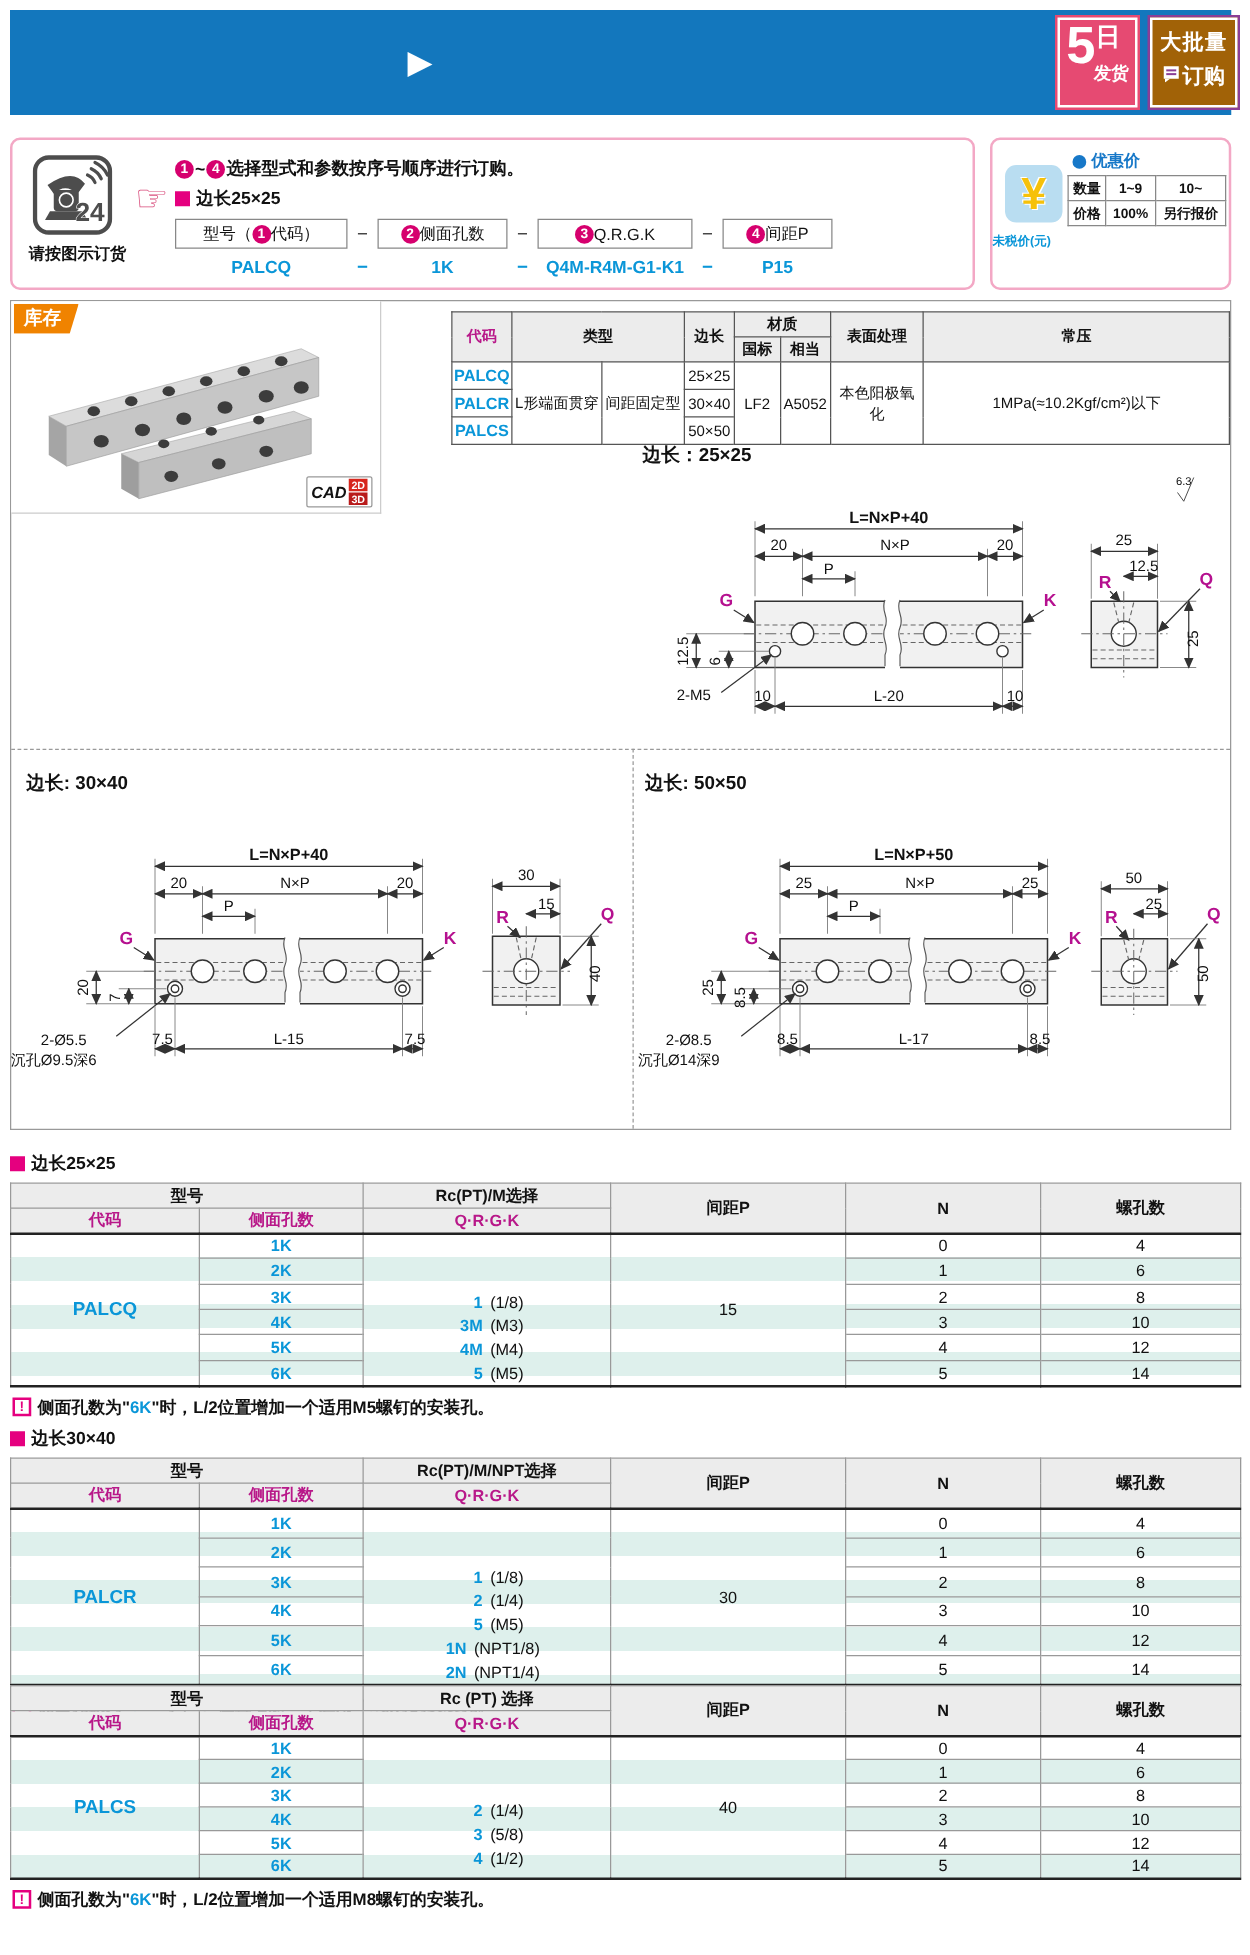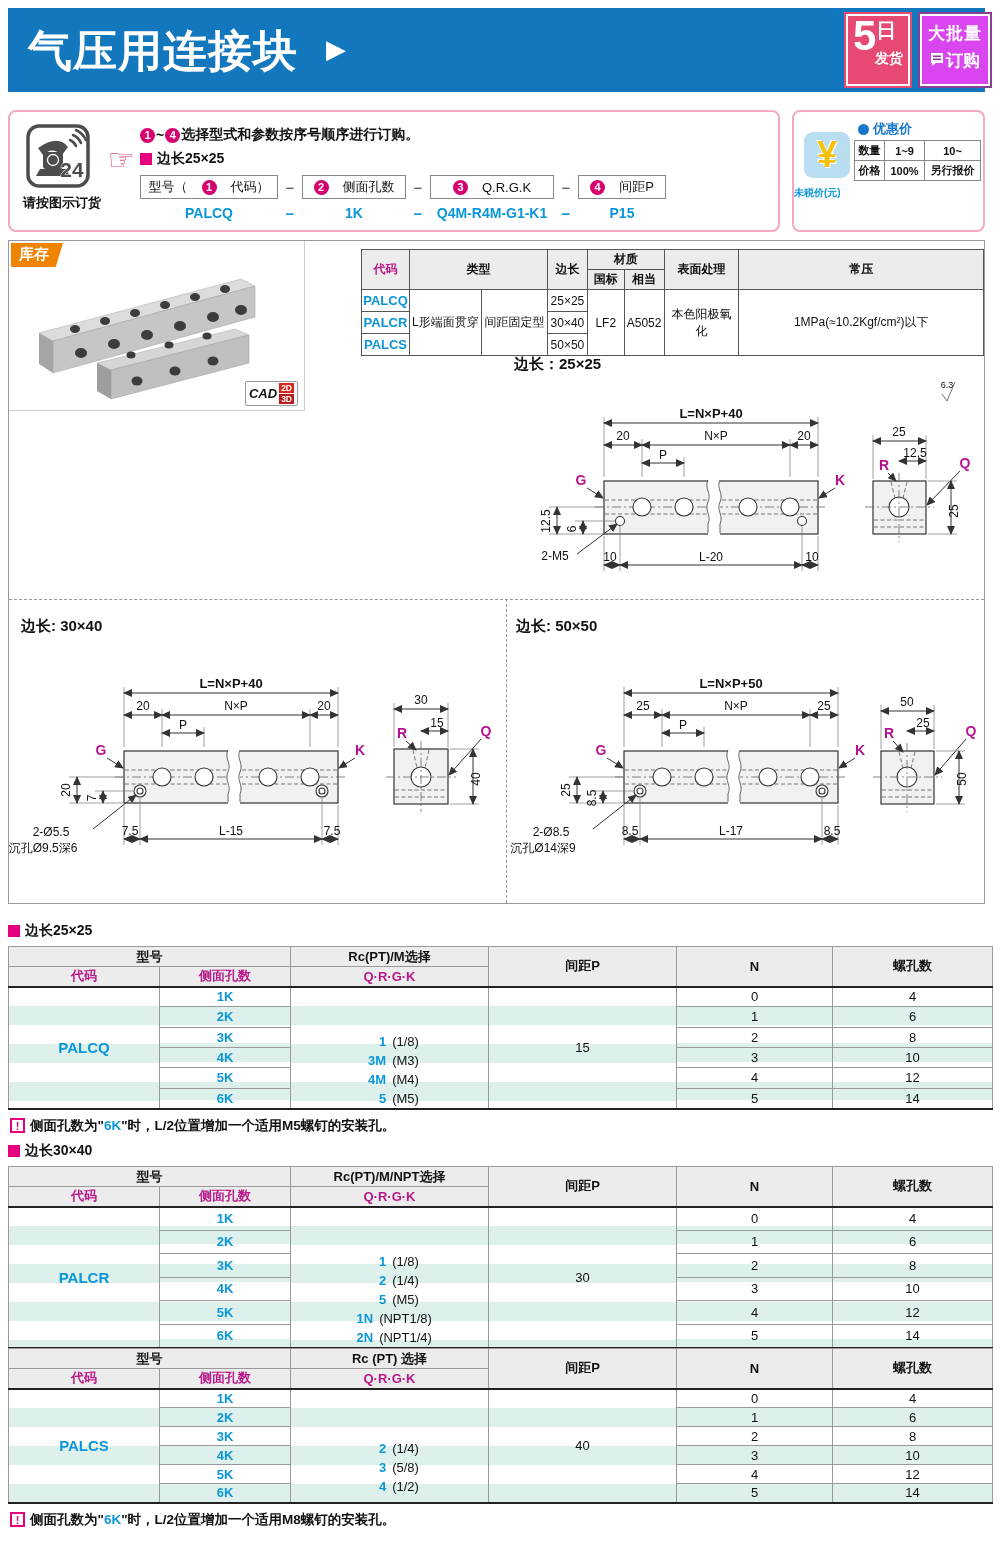--- a/index.html
+++ b/index.html
@@ -12,35 +12,35 @@
   .h-arrow { position:absolute; left:318px; top:26px; font-size:26px; color:#fff; }
   .h-sub { position:absolute; left:348px; top:8px; color:#fff; }
   .h-sub .l1 { font-size:23px; font-weight:bold; }
   .h-sub .l2 { font-size:19px; font-weight:bold; margin-top:4px; }
   .badge { position:absolute; top:6px; height:72px; border:2px solid #fff; color:#fff; }
   .badge-ship { left:838px; width:64px; background:#e64a72; box-shadow:0 0 0 2px #e64a72; padding:0 5px; display:flex; flex-direction:column; }
   .ship-l1 { display:flex; align-items:flex-start; line-height:1; }
   .ship-num { font-size:42px; font-weight:bold; line-height:0.95; }
   .ship-day { font-size:20px; font-weight:bold; margin-top:4px; }
   .ship-ship { font-size:14px; font-weight:bold; align-self:flex-end; margin-top:-6px; }
-  .badge-bulk { left:912px; width:70px; background:#d946ef; box-shadow:0 0 0 2px #8a3e96; padding:6px 3px 0; text-align:center; }
+  .badge-bulk { left:912px; width:70px; background:#a16207; box-shadow:0 0 0 2px #8a3e96; padding:6px 3px 0; text-align:center; }
   .bulk-l1 { font-size:17px; font-weight:bold; letter-spacing:1px; }
   .bulk-l2 { font-size:17px; font-weight:bold; display:flex; align-items:center; justify-content:center; gap:2px; margin-top:4px; }
 
   
   .order-box { position:absolute; left:8px; top:110px; width:772px; height:122px; border:2px solid #f3a8c5; border-radius:8px; background:#fff; }
   .phone-icon { position:absolute; left:16px; top:12px; }
   .phone-cap { position:absolute; left:4px; top:82px; width:96px; text-align:center; font-size:13px; font-weight:bold; }
   .hand { position:absolute; left:98px; top:30px; font-size:30px; color:#d94f7e; }
   .ord-line1 { position:absolute; left:130px; top:14px; font-size:14px; font-weight:bold; display:flex; align-items:center; gap:1px; }
   .ord-line2 { position:absolute; left:130px; top:38px; font-size:14px; font-weight:bold; display:flex; align-items:center; gap:5px; }
   .cnum { display:inline-flex; width:15px; height:15px; border-radius:50%; background:#d6006e; color:#fff; font-size:11px; font-weight:bold; align-items:center; justify-content:center; flex:0 0 auto; }
   .sq { display:inline-block; width:12px; height:12px; background:#e5007f; }
   .pn-grid { position:absolute; left:130px; top:62px; display:grid; grid-template-columns:138px 24px 104px 24px 124px 24px 88px; grid-auto-rows:26px; align-items:center; }
-  .pbox { height:24px; border:1px solid #888; background:#fff; display:flex; align-items:center; justify-content:center; font-size:13px; gap:14px; }
+  .pbox { height:24px; border:1px solid #888; background:#fff; display:flex; align-items:center; justify-content:center; font-size:13px; gap:0; }
   .pdash { text-align:center; font-size:15px; color:#333; }
   .pval { text-align:center; font-size:14px; font-weight:bold; color:#0a96d8; }
   .pdash.blue { color:#0a96d8; font-weight:bold; }
 
   
   .price-box { position:absolute; left:792px; top:110px; width:193px; height:122px; border:2px solid #f3a8c5; border-radius:8px; background:#fff; }
   .yen-tile { position:absolute; left:10px; top:20px; width:46px; height:46px; background:#b9ddf1; border-radius:9px; display:flex; align-items:center; justify-content:center; }
   .yen-tile span { font-size:36px; font-weight:bold; color:#f6c10a; text-shadow:1px 1px 0 #fff,-1px -1px 0 #fff; }
   .untaxed { position:absolute; left:0px; top:74px; width:82px; text-align:left; font-size:10px; font-weight:bold; color:#0a96d8; }
   .disc-title { position:absolute; left:64px; top:8px; display:flex; align-items:center; gap:4px; font-size:13px; font-weight:bold; color:#1778c8; }
@@ -99,21 +99,20 @@
   .rcc { display:inline-block; min-width:26px; text-align:right; color:#0a96d8; font-weight:bold; margin-right:6px; }
   .note { display:flex; align-items:center; gap:5px; font-size:13.5px; font-weight:bold; margin-top:7px; margin-left:2px; }
   .note-icon { display:inline-flex; width:15px; height:15px; border:2px solid #e5007f; color:#e5007f; font-size:11px; font-weight:bold; align-items:center; justify-content:center; flex:0 0 auto; }
   .blue { color:#0a96d8; }
   th,td { vertical-align:middle; }
 </style>
 </head>
 <body>
 
 <div class="header">
-  <div class="h-title">气压用连接块</div>
   <div class="h-arrow">▶</div>
   <div class="badge badge-ship">
     <div class="ship-l1">
       <span class="ship-num">5</span>
       <span class="ship-day">日</span>
     </div>
     <span class="ship-ship">发货</span>
   </div>
   <div class="badge badge-bulk">
     <div class="bulk-l1">大批量</div>

